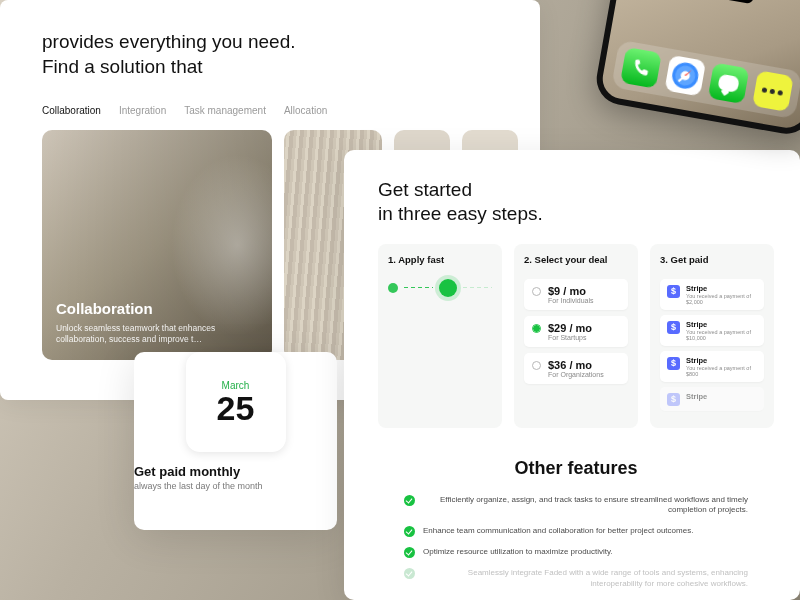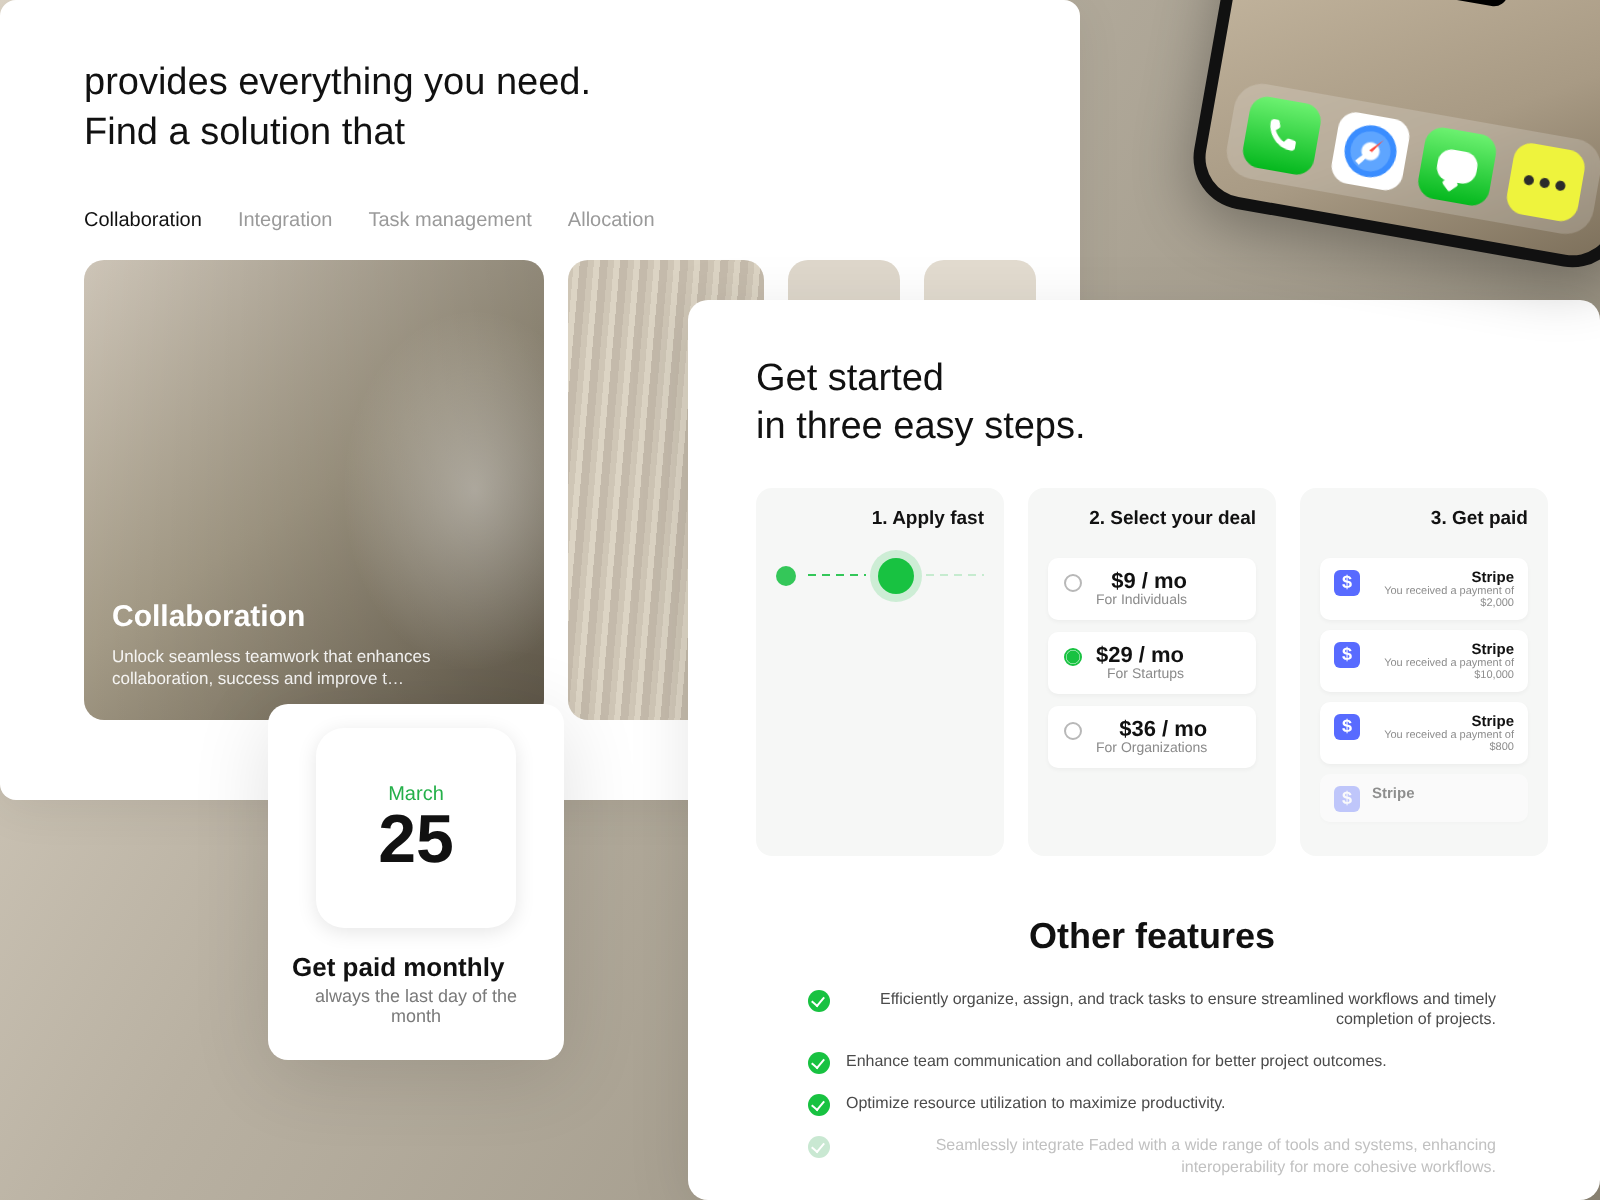--- a/index.html
+++ b/index.html
@@ -50,24 +50,24 @@
       radial-gradient(circle at 35% 35%, #a59779 0 6px, transparent 7px),
       radial-gradient(circle at 60% 55%, #b5a786 0 5px, transparent 6px),
       #e2dbcf;
   }
   .collab-title {font-size:15px; font-weight:600; margin-bottom:6px;}
   .collab-desc {font-size:8.5px; line-height:1.4; opacity:.9;}
 
   
   .panel-paid {
     position:absolute; left:134px; top:352px;
-    width:148px; height:178px;
+    width:203px; height:178px;
     background:#fff; border-radius:10px;
     box-shadow:0 8px 40px rgba(0,0,0,.12);
-    padding:12px; text-align:center;
+    text-align:center;
     display:flex; flex-direction:column; align-items:center;
   }
   .cal {
     width:100px; height:100px; background:#fff;
     border-radius:14px; box-shadow:0 2px 10px rgba(0,0,0,.1);
     display:flex; flex-direction:column; align-items:center; justify-content:center;
     margin-bottom:12px;
   }
   .cal-month {font-size:10px; color:#25b04a; font-weight:500;}
   .cal-day {font-size:34px; font-weight:700; line-height:1;}
@@ -80,21 +80,21 @@
     width:456px; height:450px;
     background:#fff; border-radius:10px;
     box-shadow:0 6px 32px rgba(0,0,0,.1);
     padding:28px 26px 0 34px;
   }
   .start-title {font-size:19px; font-weight:500; line-height:1.25;}
   .steps {display:flex; gap:12px; margin-top:18px;}
   .step {
     background:#f6f7f6; border-radius:8px; padding:10px 10px 12px;
     width:128px; min-height:150px;
-    display:flex; flex-direction:column;text-align:right;
+    display:flex; flex-direction:column;
   }
   .step-h {font-size:9.5px; font-weight:600; margin-bottom:14px;}
   .progress {display:flex; align-items:center; gap:6px;}
   .dot-sm {width:10px; height:10px; border-radius:50%; background:#34c759; display:inline-block;}
   .line {flex:1; height:1px; background:repeating-linear-gradient(90deg,#34c759 0 4px,transparent 4px 7px);}
   .dot-lg {
     width:18px; height:18px; border-radius:50%; background:#18c241;
     box-shadow:0 0 0 4px rgba(24,194,65,.18);
   }
   .deal-row {

